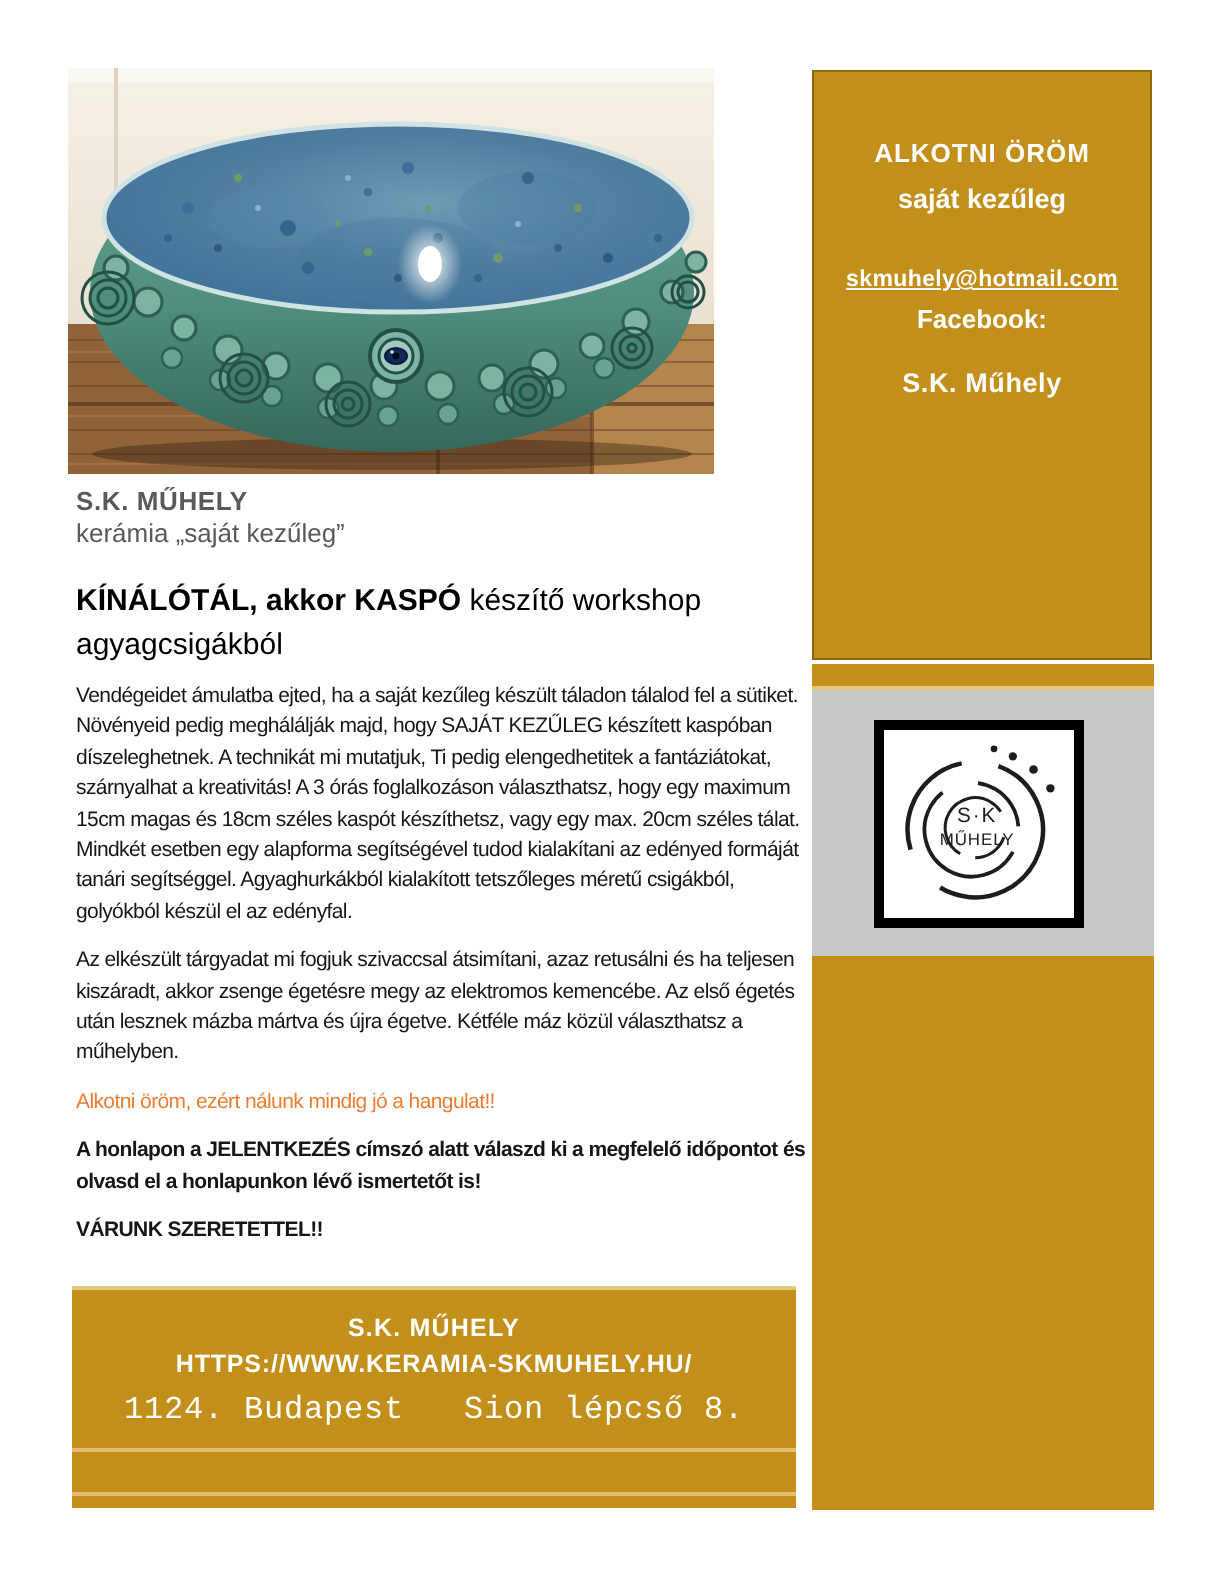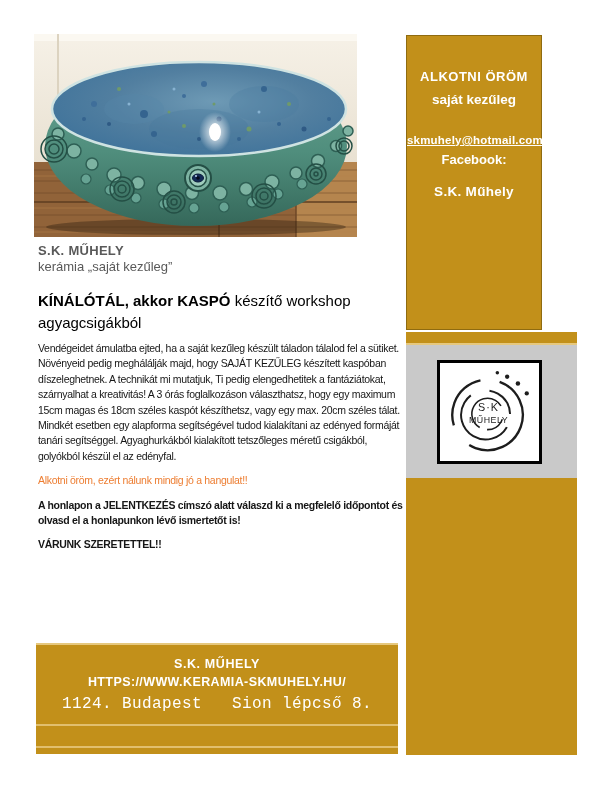--- a/index.html
+++ b/index.html
@@ -29,31 +29,31 @@
   
   .banner{position:absolute;left:36px;top:643px;width:362px;height:111px;background:#C2901A;border-top:2px solid #E6C87E;box-sizing:border-box;text-align:center;color:#fff;}
   .banner .studio{margin-top:12px;font-size:12.5px;font-weight:bold;letter-spacing:.6px;}
   .banner .url{margin-top:4px;font-size:12.5px;font-weight:bold;letter-spacing:.4px;color:#fff;text-decoration:none;display:inline-block;}
   .banner .addr{margin-top:5px;font-family:Liberation Mono, monospace;font-size:16px;letter-spacing:.4px;}
   .banner .addr .city{margin-right:30px;}
   .banner .hline{position:absolute;left:0;width:100%;height:2px;background:#E6C87E;opacity:.85;}
   .banner .hl1{top:79px;} .banner .hl2{top:101px;}
 
   
-  .sb-box1{position:absolute;left:406px;top:35px;width:136px;height:295px;background:#C2901A;border:1px solid #8F6B10;box-sizing:border-box;text-align:center;color:#fff;}
+  .sb-box1{position:absolute;left:406px;top:35px;width:170px;height:295px;background:#C2901A;border:1px solid #8F6B10;box-sizing:border-box;text-align:center;color:#fff;}
   .sb-box1 .l1{margin-top:33px;font-size:13px;font-weight:bold;letter-spacing:.5px;}
   .sb-box1 .l2{margin-top:29px;font-size:13.5px;font-weight:bold;letter-spacing:.3px;}
   .sb-box1 .l3{margin-top:8px;font-size:13.5px;font-weight:bold;}
   .sb-box1 .mail{display:inline-block;margin-top:27px;font-size:11.5px;font-weight:bold;color:#fff;text-decoration:underline;letter-spacing:.2px;}
   .sb-box1 .phone{margin-top:25px;font-size:13px;font-weight:bold;color:#161616;letter-spacing:.3px;}
   .sb-box1 .fb{margin-top:4px;font-size:13px;font-weight:bold;}
   .sb-box1 .fbname{margin-top:17px;font-size:13.5px;font-weight:bold;letter-spacing:.3px;}
   .sb-strip{position:absolute;left:406px;top:332px;width:171px;height:11px;background:#C2901A;border-bottom:2px solid #E6C87E;box-sizing:content-box;}
   .sb-gray{position:absolute;left:406px;top:345px;width:171px;height:133px;background:#C9C9C9;}
-  .logo-box{position:absolute;left:31px;top:15px;width:105px;height:104px;background:#fff;border:3px solid #000000;box-sizing:border-box;}
+  .logo-box{position:absolute;left:31px;top:15px;width:105px;height:104px;background:#fff;border:5px solid #000000;box-sizing:border-box;}
   .logo-box svg{display:block;width:100%;height:100%;}
   .sb-box2{position:absolute;left:406px;top:478px;width:171px;height:277px;background:#C2901A;}
 </style>
 </head>
 <body>
 
 <div class="page">
 
   <div class="photo">
     <svg viewBox="0 0 323 203" preserveAspectRatio="none">
@@ -209,20 +209,21 @@
     <div class="t">S.K. MŰHELY</div>
     <div class="s">kerámia „saját kezűleg”</div>
   </div>
 
   <div class="heading">
     <b>KÍNÁLÓTÁL, akkor KASPÓ</b><span> készítő workshop agyagcsigákból</span>
   </div>
 
   <div class="main-text">
     <p>Vendégeidet ámulatba ejted, ha a saját kezűleg készült táladon tálalod fel a sütiket. Növényeid pedig meghálálják majd, hogy SAJÁT KEZŰLEG készített kaspóban díszeleghetnek.  A technikát mi mutatjuk, Ti pedig elengedhetitek a fantáziátokat, szárnyalhat a kreativitás!  A 3 órás foglalkozáson választhatsz, hogy egy maximum 15cm magas és 18cm széles kaspót készíthetsz, vagy egy max. 20cm széles tálat. Mindkét esetben egy alapforma segítségével tudod kialakítani az edényed formáját tanári segítséggel. Agyaghurkákból kialakított tetszőleges méretű csigákból, golyókból készül el az edényfal.</p>
+    <p>Az elkészült tárgyadat mi fogjuk szivaccsal átsimítani, azaz retusálni és ha teljesen kiszáradt, akkor zsenge égetésre megy az elektromos kemencébe. Az első égetés után lesznek mázba mártva és újra égetve. Kétféle máz közül választhatsz a műhelyben.</p>
     <p class="highlight">Alkotni öröm, ezért nálunk mindig jó a hangulat!!</p>
     <p class="note">A honlapon a JELENTKEZÉS címszó alatt válaszd ki a megfelelő időpontot és olvasd el a honlapunkon lévő ismertetőt is!</p>
     <p class="closing">VÁRUNK SZERETETTEL!!</p>
   </div>
 
   <div class="banner">
     <div class="studio">S.K. MŰHELY</div>
     <a class="url" href="#">HTTPS://WWW.KERAMIA-SKMUHELY.HU/</a>
     <div class="addr">
       <span class="city">1124. Budapest</span><span>Sion lépcső 8.</span>

